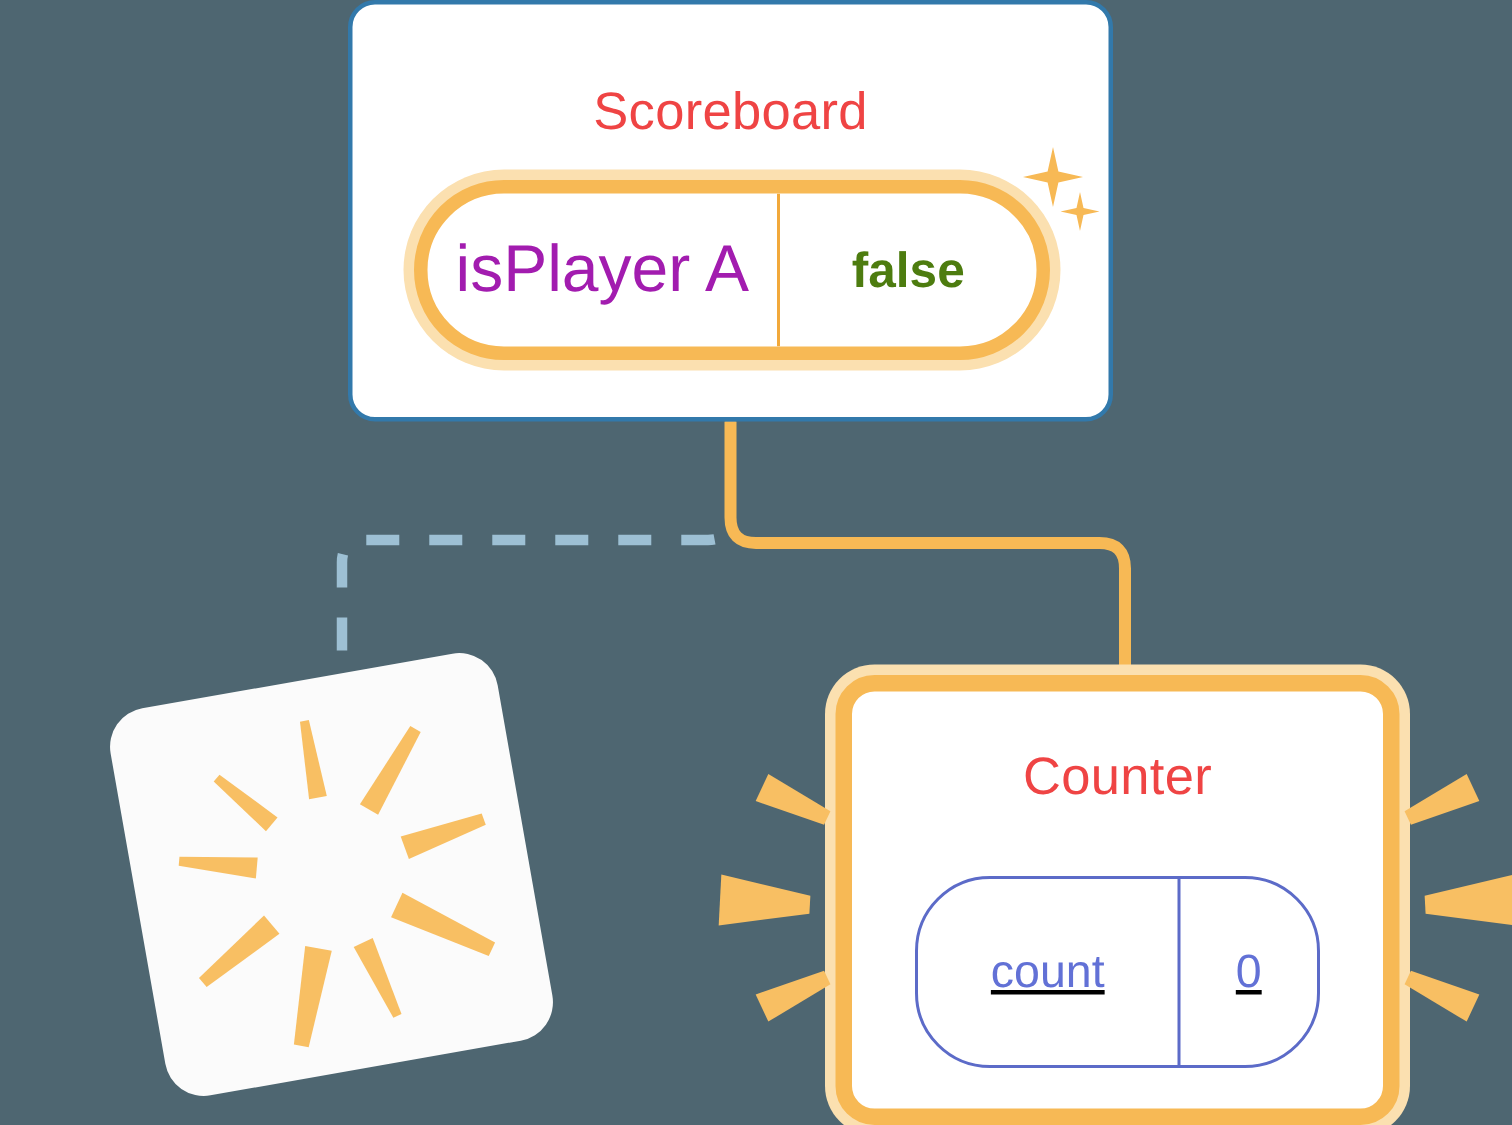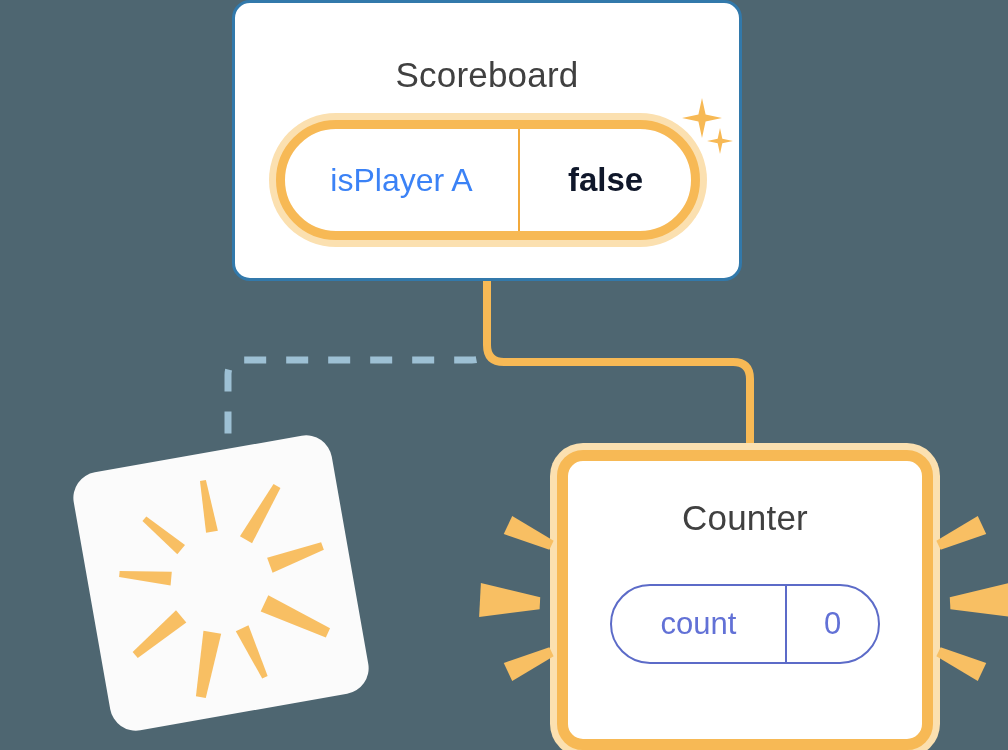--- a/index.html
+++ b/index.html
@@ -35,21 +35,21 @@
     width: 510px;
     height: 281px;
     background: #ffffff;
     border: 3px solid #3279ab;
     border-radius: 18px;
     box-sizing: border-box;
     z-index: 4;
   }
   .card-title {
     text-align: center;
-    color: #404040;
+    color: #ef4444;
     font-size: 35px;
     letter-spacing: 0.2px;
     margin-top: 50px;
   }
   .scoreboard-card .card-title { margin-top: 52px; }
 
   
   .pill-wrap {
     position: absolute;
     display: flex;
@@ -69,38 +69,39 @@
   }
   .pill-hl .pill-key,
   .pill-hl .pill-val {
     display: flex;
     align-items: center;
     justify-content: center;
     color: #6271e0;
   }
   .pill-hl .pill-key {
     flex: 0 0 233px;
-    font-size: 32px;
-    color: #3b82f6;
+    font-size: 44px;
+    color: #a21caf;
   }
   .pill-hl .pill-val {
     flex: 1;
     border-left: 2px solid #f2a93b;
     font-size: 33px;
     font-weight: bold;
-    color: #0f172a;
+    color: #4d7c0f;
   }
 
   .pill-plain {
     left: 610px;
     top: 584px;
     width: 270px;
-    height: 80px;
+    height: 128px;
     border-radius: 50px;
     border: 2px solid #5c6bc8;
+    text-decoration: underline;
   }
   .pill-plain .pill-key,
   .pill-plain .pill-val {
     display: flex;
     align-items: center;
     justify-content: center;
     color: #6271d6;
   }
   .pill-plain .pill-key {
     flex: 0 0 173px;

